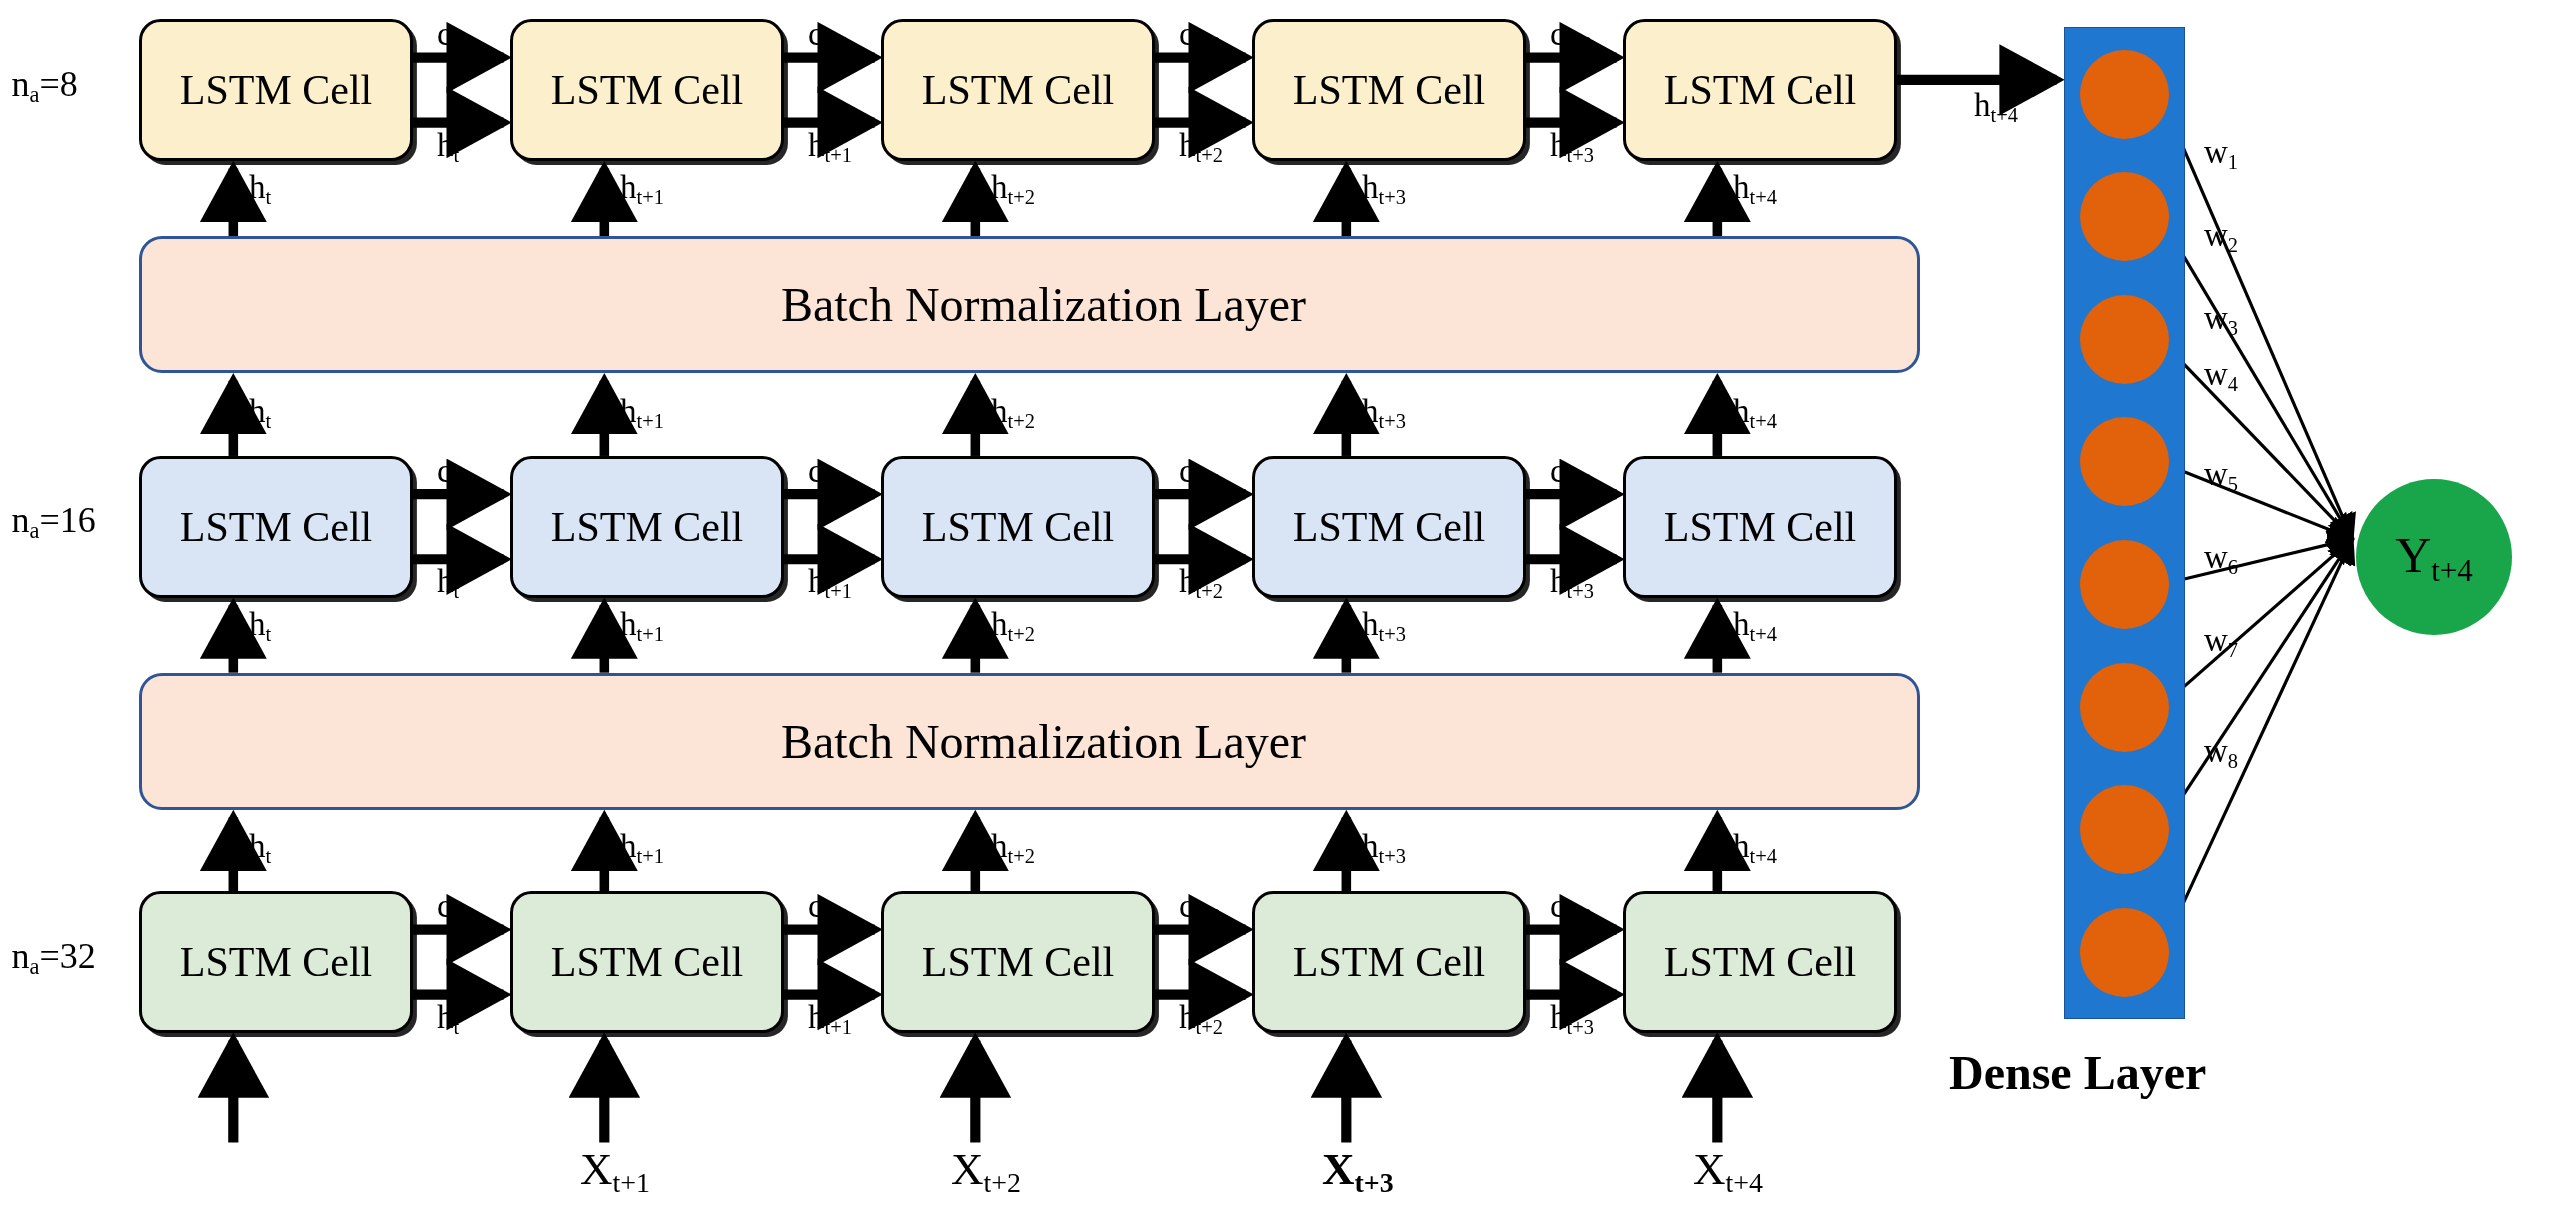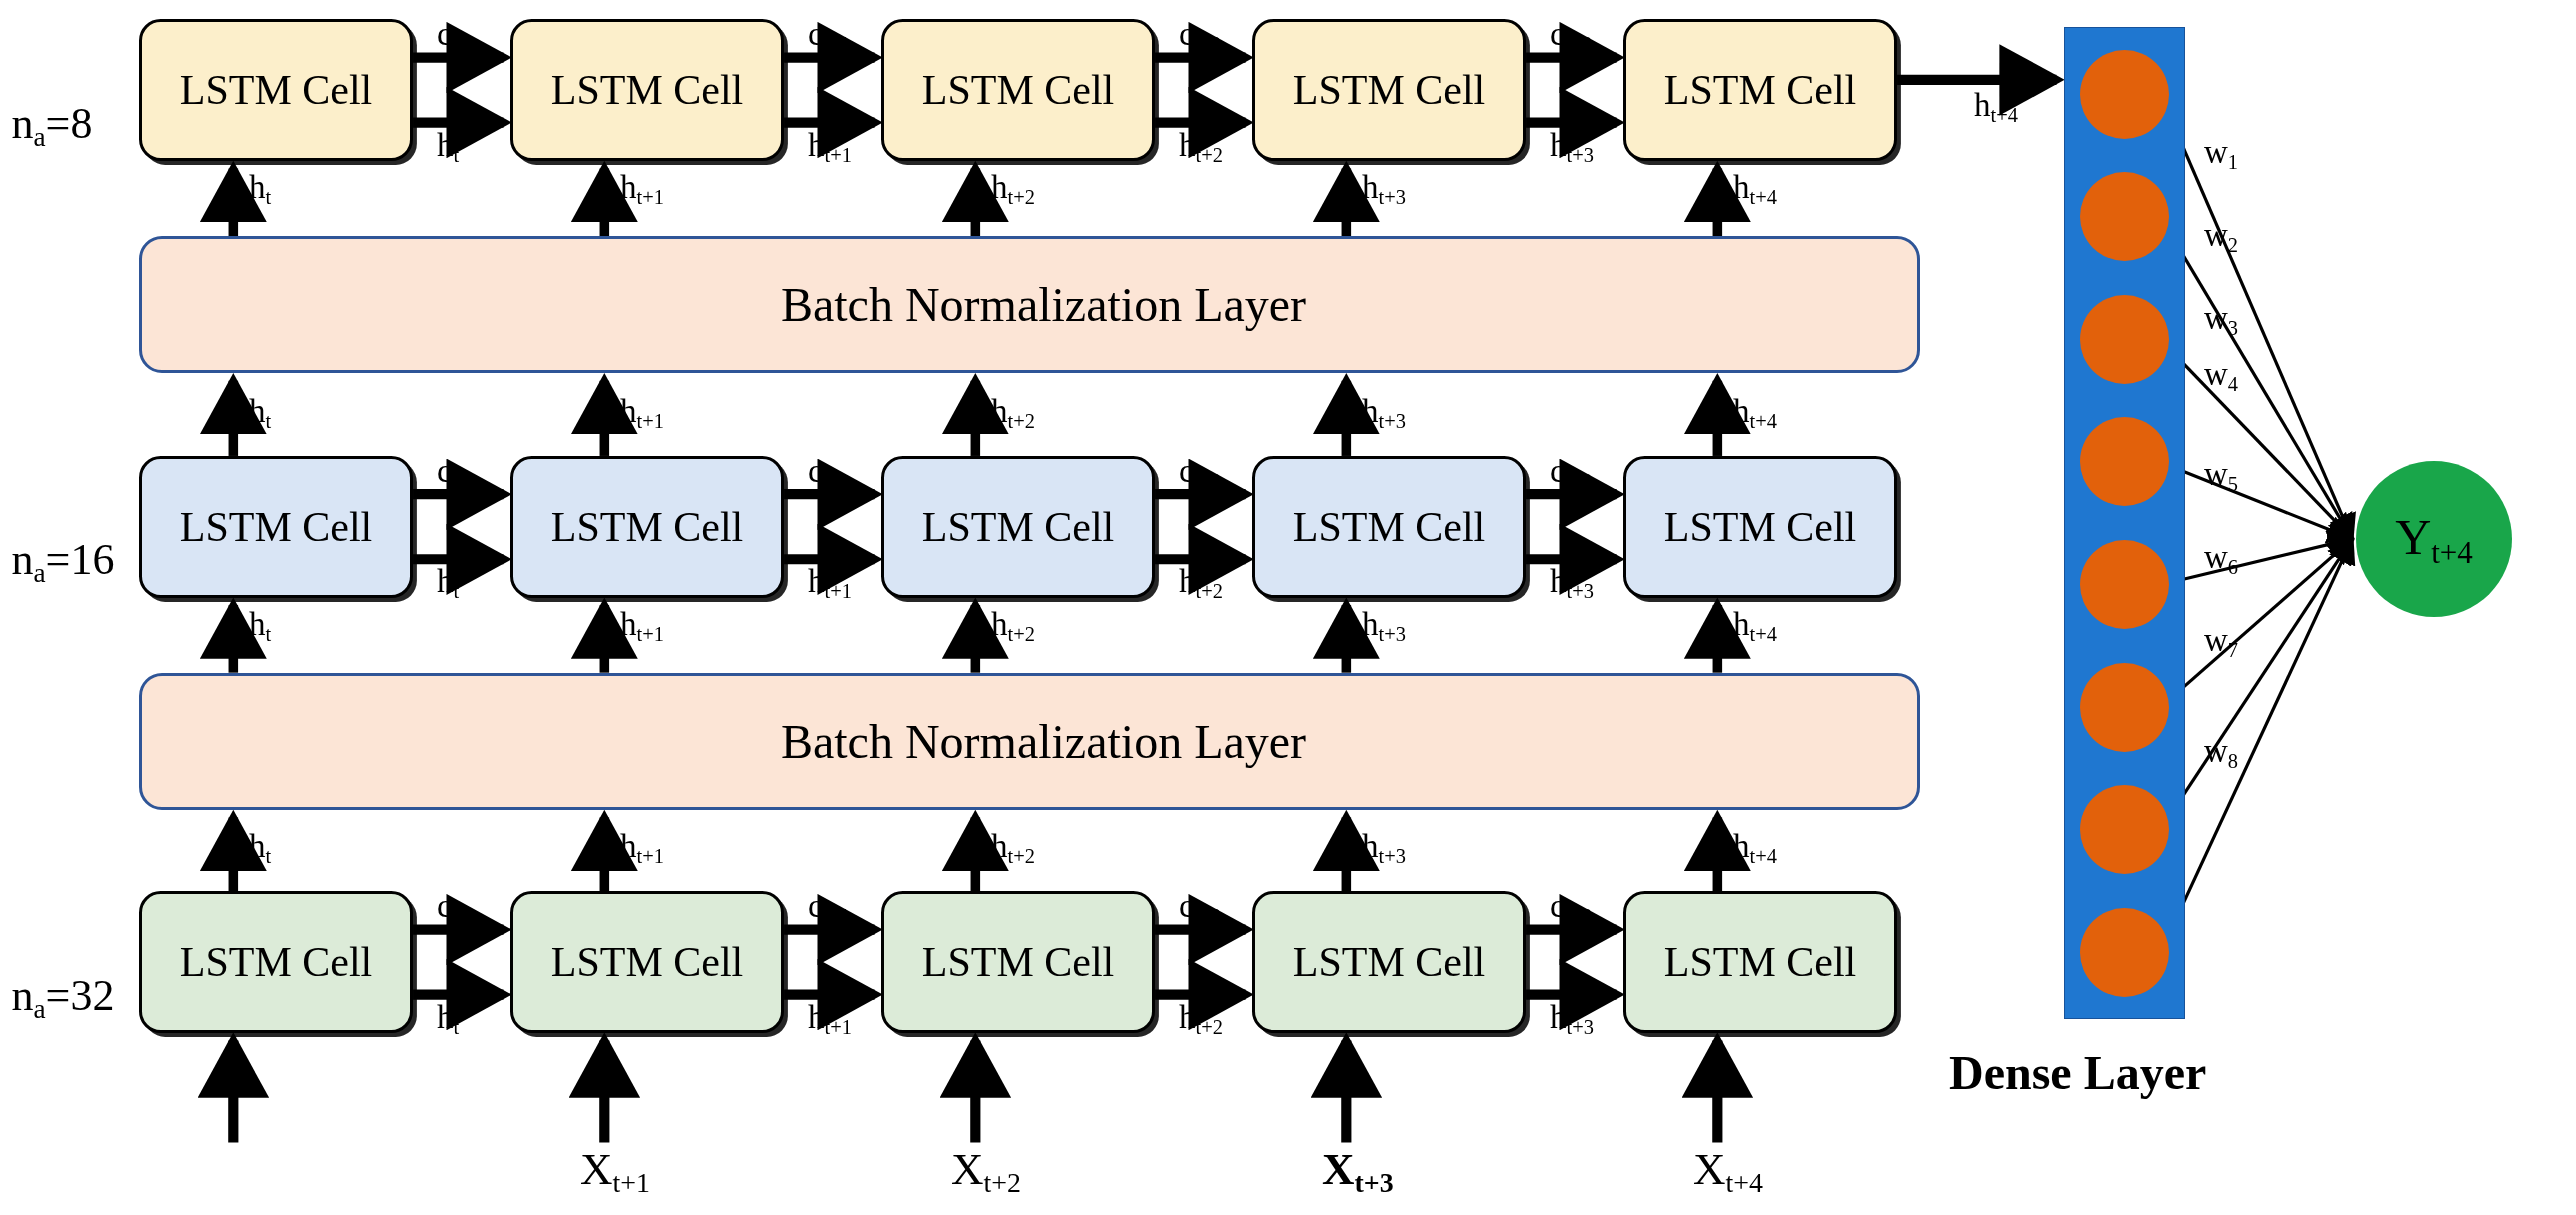--- a/index.html
+++ b/index.html
@@ -9,21 +9,21 @@
   svg.layer{position:absolute;left:0;top:0;width:2576px;height:1216px;overflow:visible;}
   .cellbox{position:absolute;border-radius:21.7px;border:3.8px solid #000;
            box-sizing:border-box;display:flex;align-items:center;justify-content:center;
            box-shadow:4.5px 4.5px 0 -0.6px rgba(0,0,0,0.85);}
   .cellbox span{font-size:42px;line-height:1;white-space:nowrap;}
   .bnbox{position:absolute;border-radius:23px;border:3.2px solid #2f5597;
          background:#fce5d6;box-sizing:border-box;display:flex;align-items:center;
          justify-content:center;}
   .bnbox span{font-size:48px;line-height:1;white-space:nowrap;margin-left:28px;}
   .lbl{position:absolute;white-space:nowrap;line-height:1;}
-  .na{font-size:44px;margin-top:36px;}
+  .na{font-size:36px;}
   .sig{font-size:33px;}
   .xin{font-size:45px;}
   sub{font-size:0.62em;vertical-align:-0.28em;}
   .denserect{position:absolute;background:#1f77d0;border:1.9px solid #17529a;box-sizing:border-box;}
   .node{position:absolute;border-radius:50%;background:#E2610B;}
   .outnode{position:absolute;border-radius:50%;background:#19A64A;
            display:flex;align-items:center;justify-content:center;}
   .outnode span{font-size:50px;color:#000;}
   .denselabel{position:absolute;font-size:48px;white-space:nowrap;}
   .wlbl{position:absolute;font-size:33px;white-space:nowrap;}
@@ -158,21 +158,21 @@
       </div>
       <div class="denserect" style="left: 2064px; top: 27px; width: 121px; height: 992px;"></div>
       <div class="node" style="left: 2080px; top: 50px; width: 89px; height: 89px;"></div>
       <div class="node" style="left: 2080px; top: 172px; width: 89px; height: 89px;"></div>
       <div class="node" style="left: 2080px; top: 295px; width: 89px; height: 89px;"></div>
       <div class="node" style="left: 2080px; top: 417px; width: 89px; height: 89px;"></div>
       <div class="node" style="left: 2080px; top: 540px; width: 89px; height: 89px;"></div>
       <div class="node" style="left: 2080px; top: 663px; width: 89px; height: 89px;"></div>
       <div class="node" style="left: 2080px; top: 785px; width: 89px; height: 89px;"></div>
       <div class="node" style="left: 2080px; top: 908px; width: 89px; height: 89px;"></div>
-      <div class="outnode" style="left: 2356px; top: 461px; width: 156px; height: 156px;">
+      <div class="outnode" style="left: 2356px; top: 479px; width: 156px; height: 156px;">
         <span>Y<sub>t+4</sub></span>
       </div>
     </div>
   <div id="labels">
       <div class="lbl na" style="left: 11.5px; top: 66px;">n<sub>a</sub>=8</div>
       <div class="lbl sig" style="left: 437px; top: 18px;">c<sub>t</sub></div>
       <div class="lbl sig" style="left: 437px; top: 129px;">h<sub>t</sub></div>
       <div class="lbl sig" style="left: 249px; top: 171px;">h<sub>t</sub></div>
       <div class="lbl sig" style="left: 808px; top: 18px;">c<sub>t+1</sub></div>
       <div class="lbl sig" style="left: 808px; top: 129px;">h<sub>t+1</sub></div>

